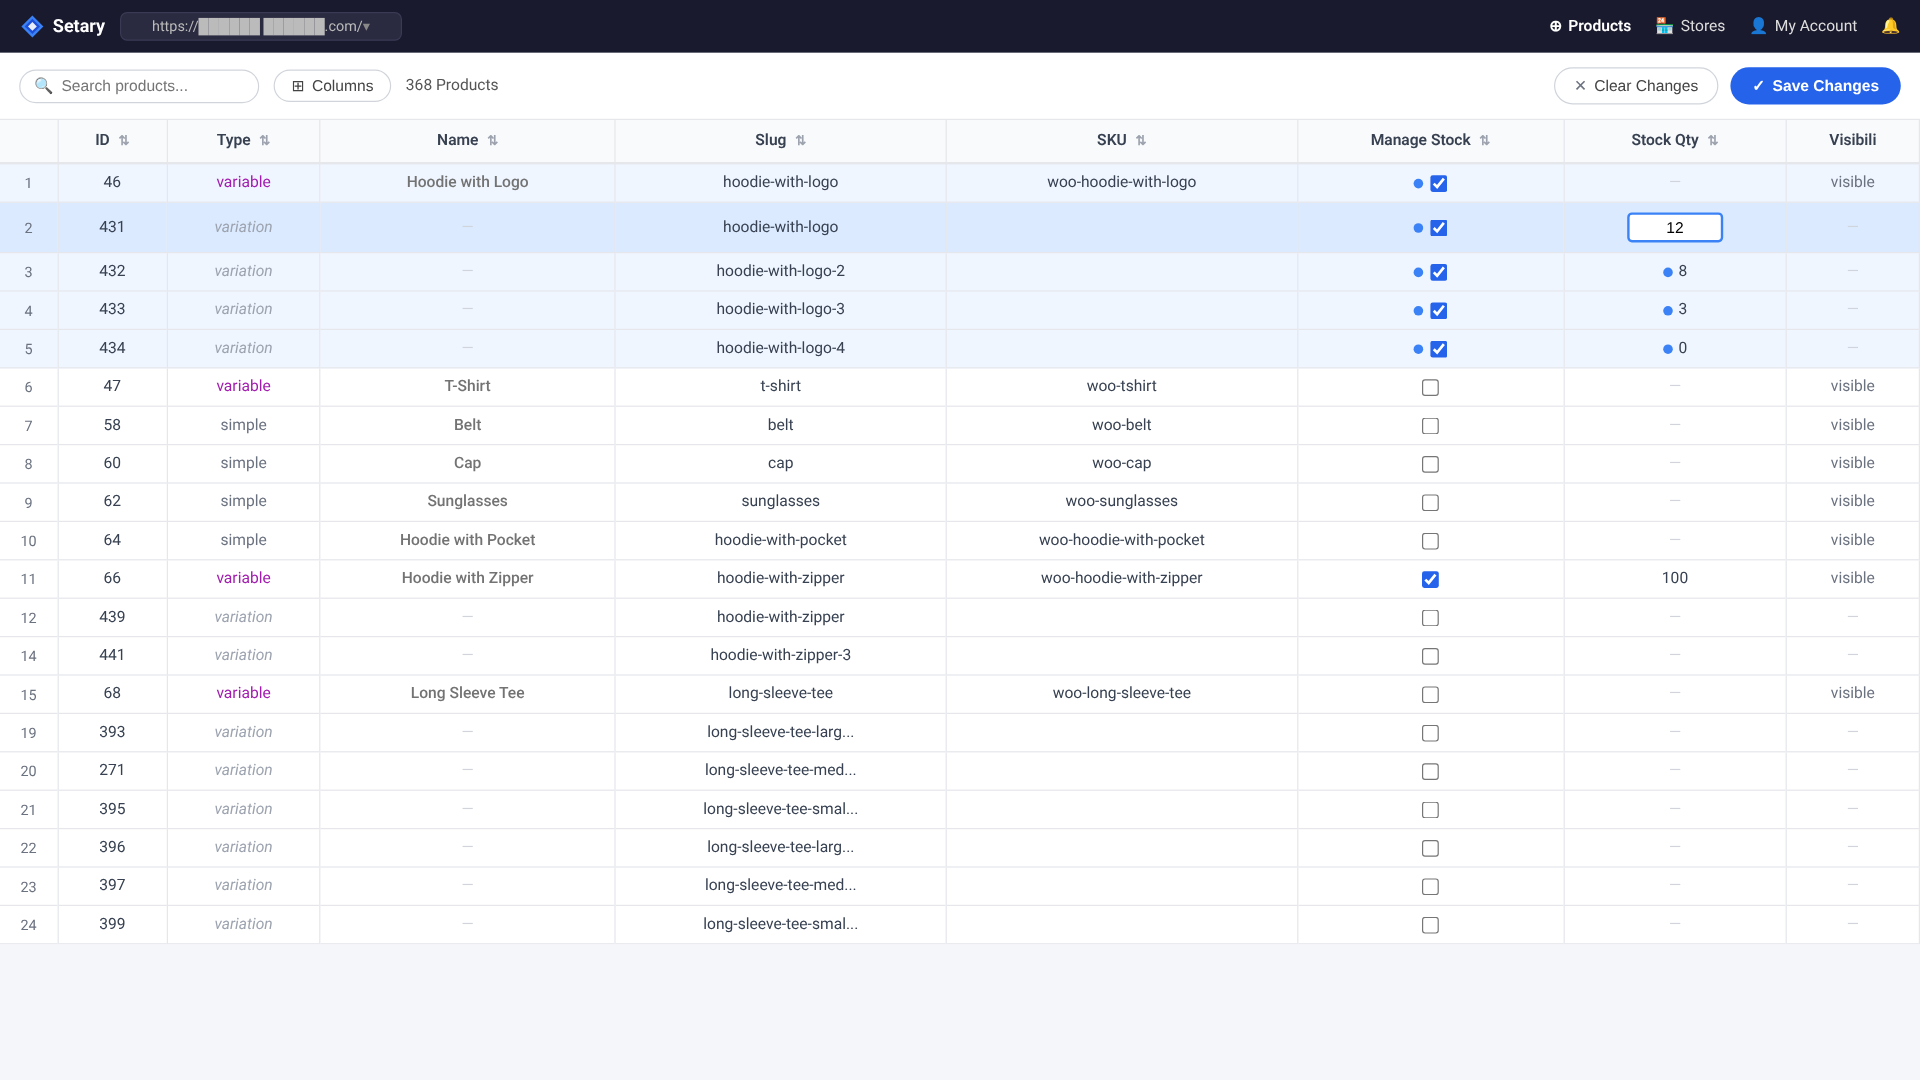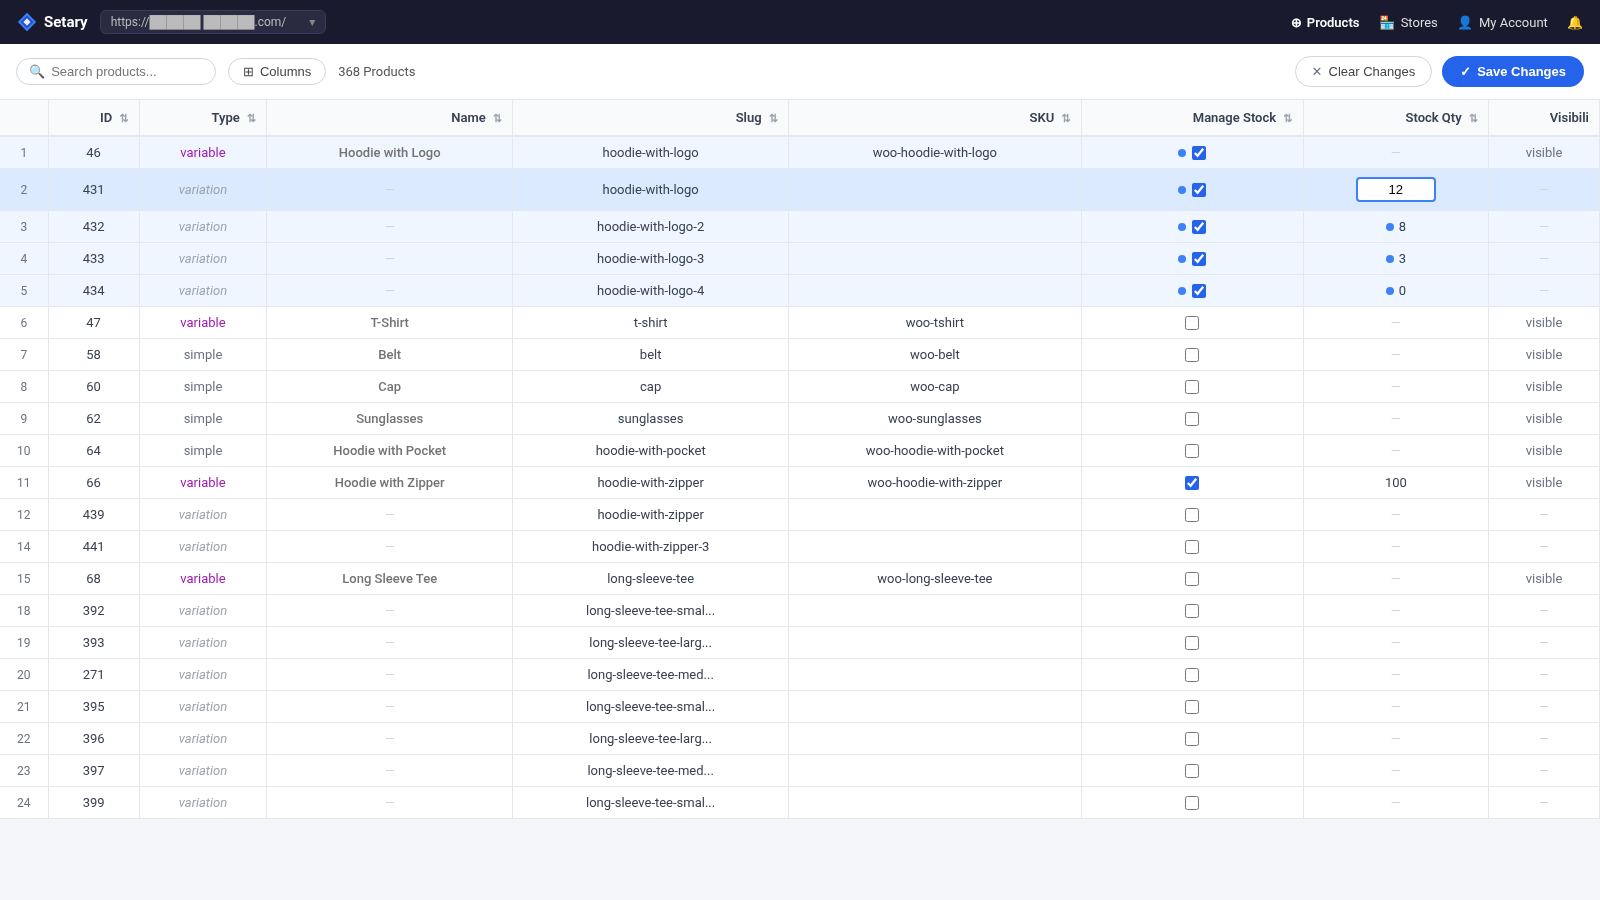--- a/index.html
+++ b/index.html
@@ -25,24 +25,24 @@
     .logo-diamond {
       width: 22px;
       height: 22px;
     }
     .url-bar {
       background: #2a2a40;
       border: 1px solid #3a3a55;
       border-radius: 6px;
       color: #aaa;
       font-size: 12px;
-      padding: 4px 10px;
-      display: flex;
-      align-items: center;
-      gap: 23px;
+      padding: 4px 26px;
+      display: flex;
+      align-items: center;
+      gap: 0;
       min-width: 220px;
     }
     .url-bar-text { color: #bbb; }
     .nav-right {
       margin-left: auto;
       display: flex;
       align-items: center;
       gap: 20px;
       color: #ccc;
       font-size: 13px;
@@ -140,21 +140,21 @@
       width: 100%;
       border-collapse: collapse;
       font-size: 13px;
     }
     thead tr {
       background: #f9fafb;
       border-bottom: 2px solid #e5e7eb;
     }
     thead th {
       padding: 10px 10px;
-      text-align: right;
+      text-align: center;
       font-weight: 600;
       color: #374151;
       border-right: 1px solid #e5e7eb;
       white-space: nowrap;
       user-select: none;
     }
     thead th:first-child { width: 48px; }
     thead th .sort-icon { color: #9ca3af; margin-left: 4px; font-size: 11px; }
 
     tbody tr { border-bottom: 1px solid #e5e7eb; }
@@ -512,35 +512,20 @@
           <td>woo-long-sleeve-tee</td>
           <td>
             <div class="checkbox-cell">
               <input type="checkbox" style="">
             </div>
           </td>
           <td class="dash">—</td>
           <td class="visible-badge">visible</td>
         </tr>
         <tr>
-          <td class="row-num">18</td>
-          <td>392</td>
-          <td class="type-variation">variation</td>
-          <td class="dash">—</td>
-          <td>long-sleeve-tee-smal...</td>
-          <td class="dash"></td>
-          <td>
-            <div class="checkbox-cell">
-              <input type="checkbox" style="">
-            </div>
-          </td>
-          <td class="dash">—</td>
-          <td class="dash">—</td>
-        </tr>
-        <tr>
           <td class="row-num">19</td>
           <td>393</td>
           <td class="type-variation">variation</td>
           <td class="dash">—</td>
           <td>long-sleeve-tee-larg...</td>
           <td class="dash"></td>
           <td>
             <div class="checkbox-cell">
               <input type="checkbox" style="">
             </div>

